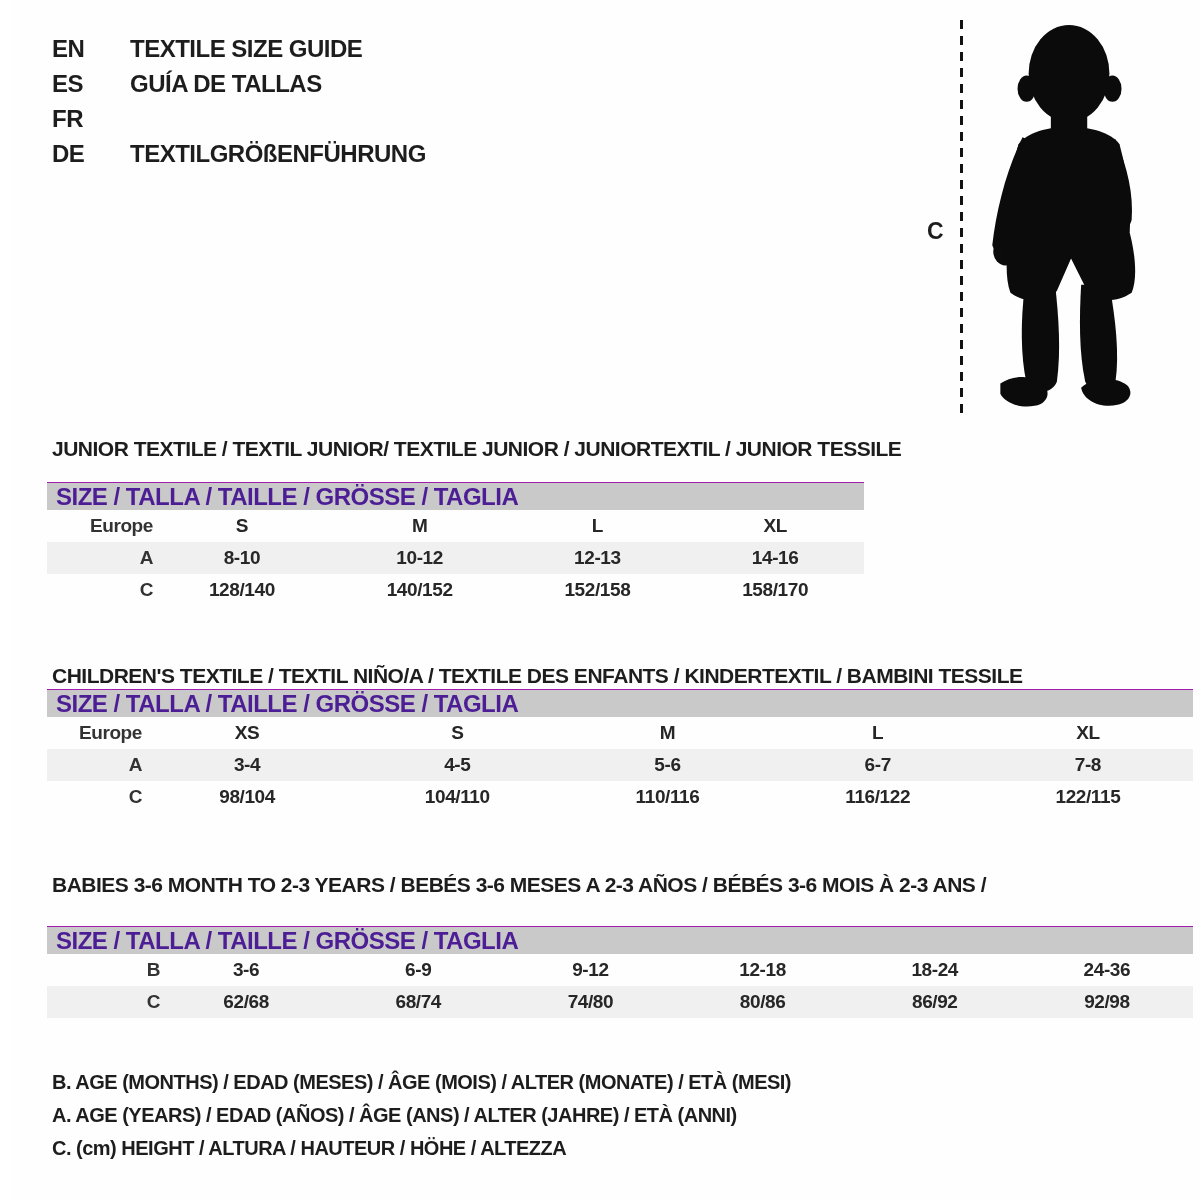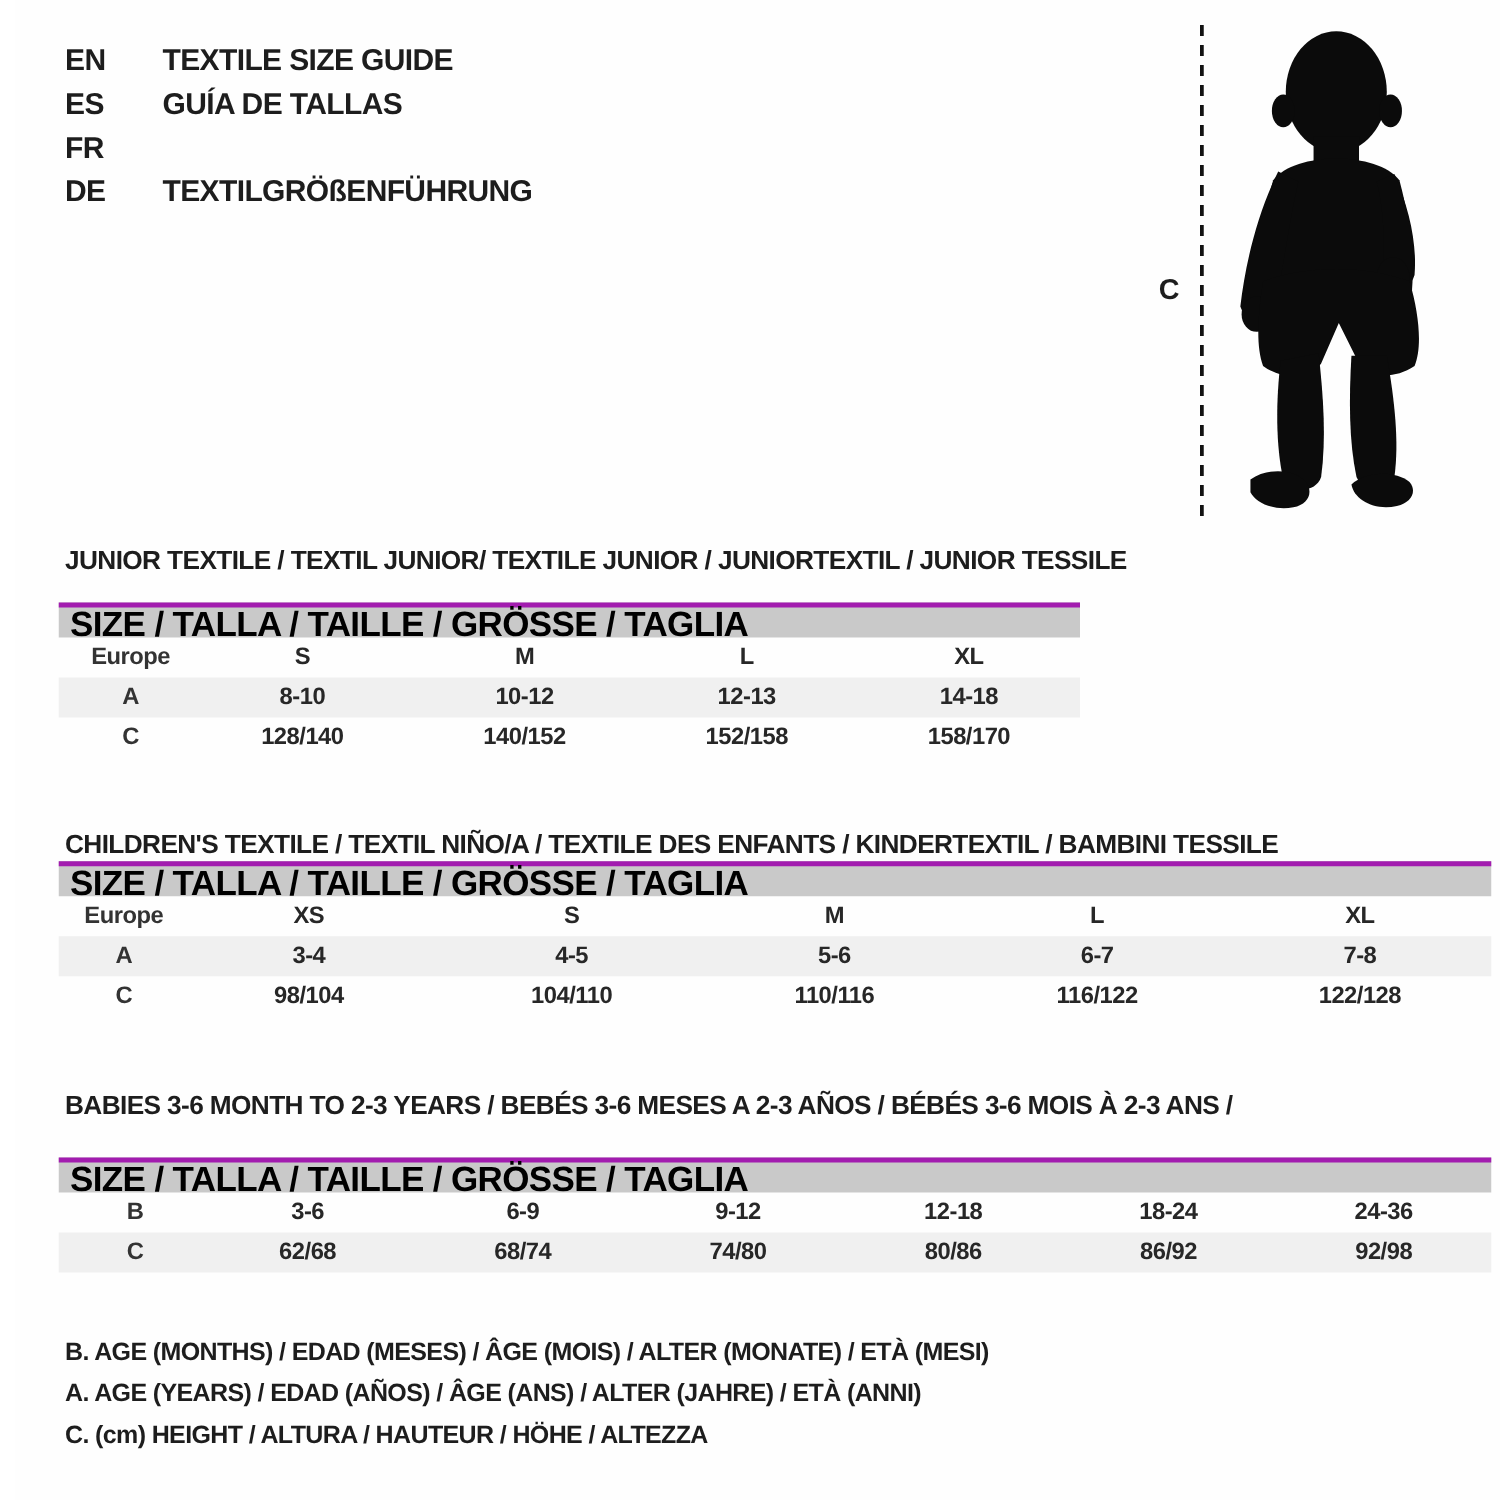--- a/index.html
+++ b/index.html
@@ -38,35 +38,35 @@
   .t3-title-1 { top: 873px; }
   .t3-title-2 { top: 874px; }
   
   .size-table { position: absolute; left: 35px; }
   .tbl-1 { top: 482px; width: 817px; }
   .tbl-2 { top: 689px; width: 1146px; }
   .tbl-3 { top: 926px; width: 1146px; }
   .size-head {
     height: 28px; line-height: 28px;
     background: #c9c9c9;
-    border-top: 4px solid #a21caf;
+    border-top: 1px solid #a21caf;
     padding-left: 9px;
-    font-size: 28px; font-weight: 700; letter-spacing: -0.5px; color: #000000;
+    font-size: 24px; font-weight: 700; letter-spacing: -0.5px; color: #4c1d95;
     white-space: nowrap;
   }
   .trow { display: grid; height: 32px; align-items: center; }
   .tbl-1 .trow { grid-template-columns: 106px repeat(4, 1fr); }
   .tbl-2 .trow { grid-template-columns: 95px repeat(5, 1fr); }
   .tbl-3 .trow { grid-template-columns: 113px repeat(6, 1fr); }
   .trow.alt { background: #f0f0f0; }
   .cell {
     font-size: 19px; font-weight: 700; letter-spacing: -0.4px;
     text-align: center; color: #272727; white-space: nowrap;
   }
-  .cell.lab { text-align: center; padding-left: 9px; color: #333333; }
+  .cell.lab { text-align: right; padding-left: 9px; color: #333333; }
   
   .legend-block { position: absolute; left: 40px; top: 1066px; }
   .legend-line {
     height: 33px; line-height: 33px;
     font-size: 20px; font-weight: 700; letter-spacing: -0.5px; white-space: nowrap;
   }
 </style>
 </head>
 <body>
 
@@ -121,21 +121,21 @@
       <div class="cell">S</div>
       <div class="cell">M</div>
       <div class="cell">L</div>
       <div class="cell">XL</div>
     </div>
     <div class="trow alt">
       <div class="cell lab">A</div>
       <div class="cell">8-10</div>
       <div class="cell">10-12</div>
       <div class="cell">12-13</div>
-      <div class="cell">14-18</div>
+      <div class="cell">14-16</div>
     </div>
     <div class="trow">
       <div class="cell lab">C</div>
       <div class="cell">128/140</div>
       <div class="cell">140/152</div>
       <div class="cell">152/158</div>
       <div class="cell">158/170</div>
     </div>
   </div>
 
@@ -157,21 +157,21 @@
       <div class="cell">5-6</div>
       <div class="cell">6-7</div>
       <div class="cell">7-8</div>
     </div>
     <div class="trow">
       <div class="cell lab">C</div>
       <div class="cell">98/104</div>
       <div class="cell">104/110</div>
       <div class="cell">110/116</div>
       <div class="cell">116/122</div>
-      <div class="cell">122/128</div>
+      <div class="cell">122/115</div>
     </div>
   </div>
 
   <div class="sec-title t3-title-1">BABIES 3-6 MONTH TO 2-3 YEARS / BEBÉS 3-6 MESES A 2-3 AÑOS / BÉBÉS 3-6 MOIS À 2-3 ANS /</div>
   <div class="size-table tbl-3">
     <div class="size-head">SIZE / TALLA / TAILLE / GRÖSSE / TAGLIA</div>
     <div class="trow">
       <div class="cell lab">B</div>
       <div class="cell">3-6</div>
       <div class="cell">6-9</div>

